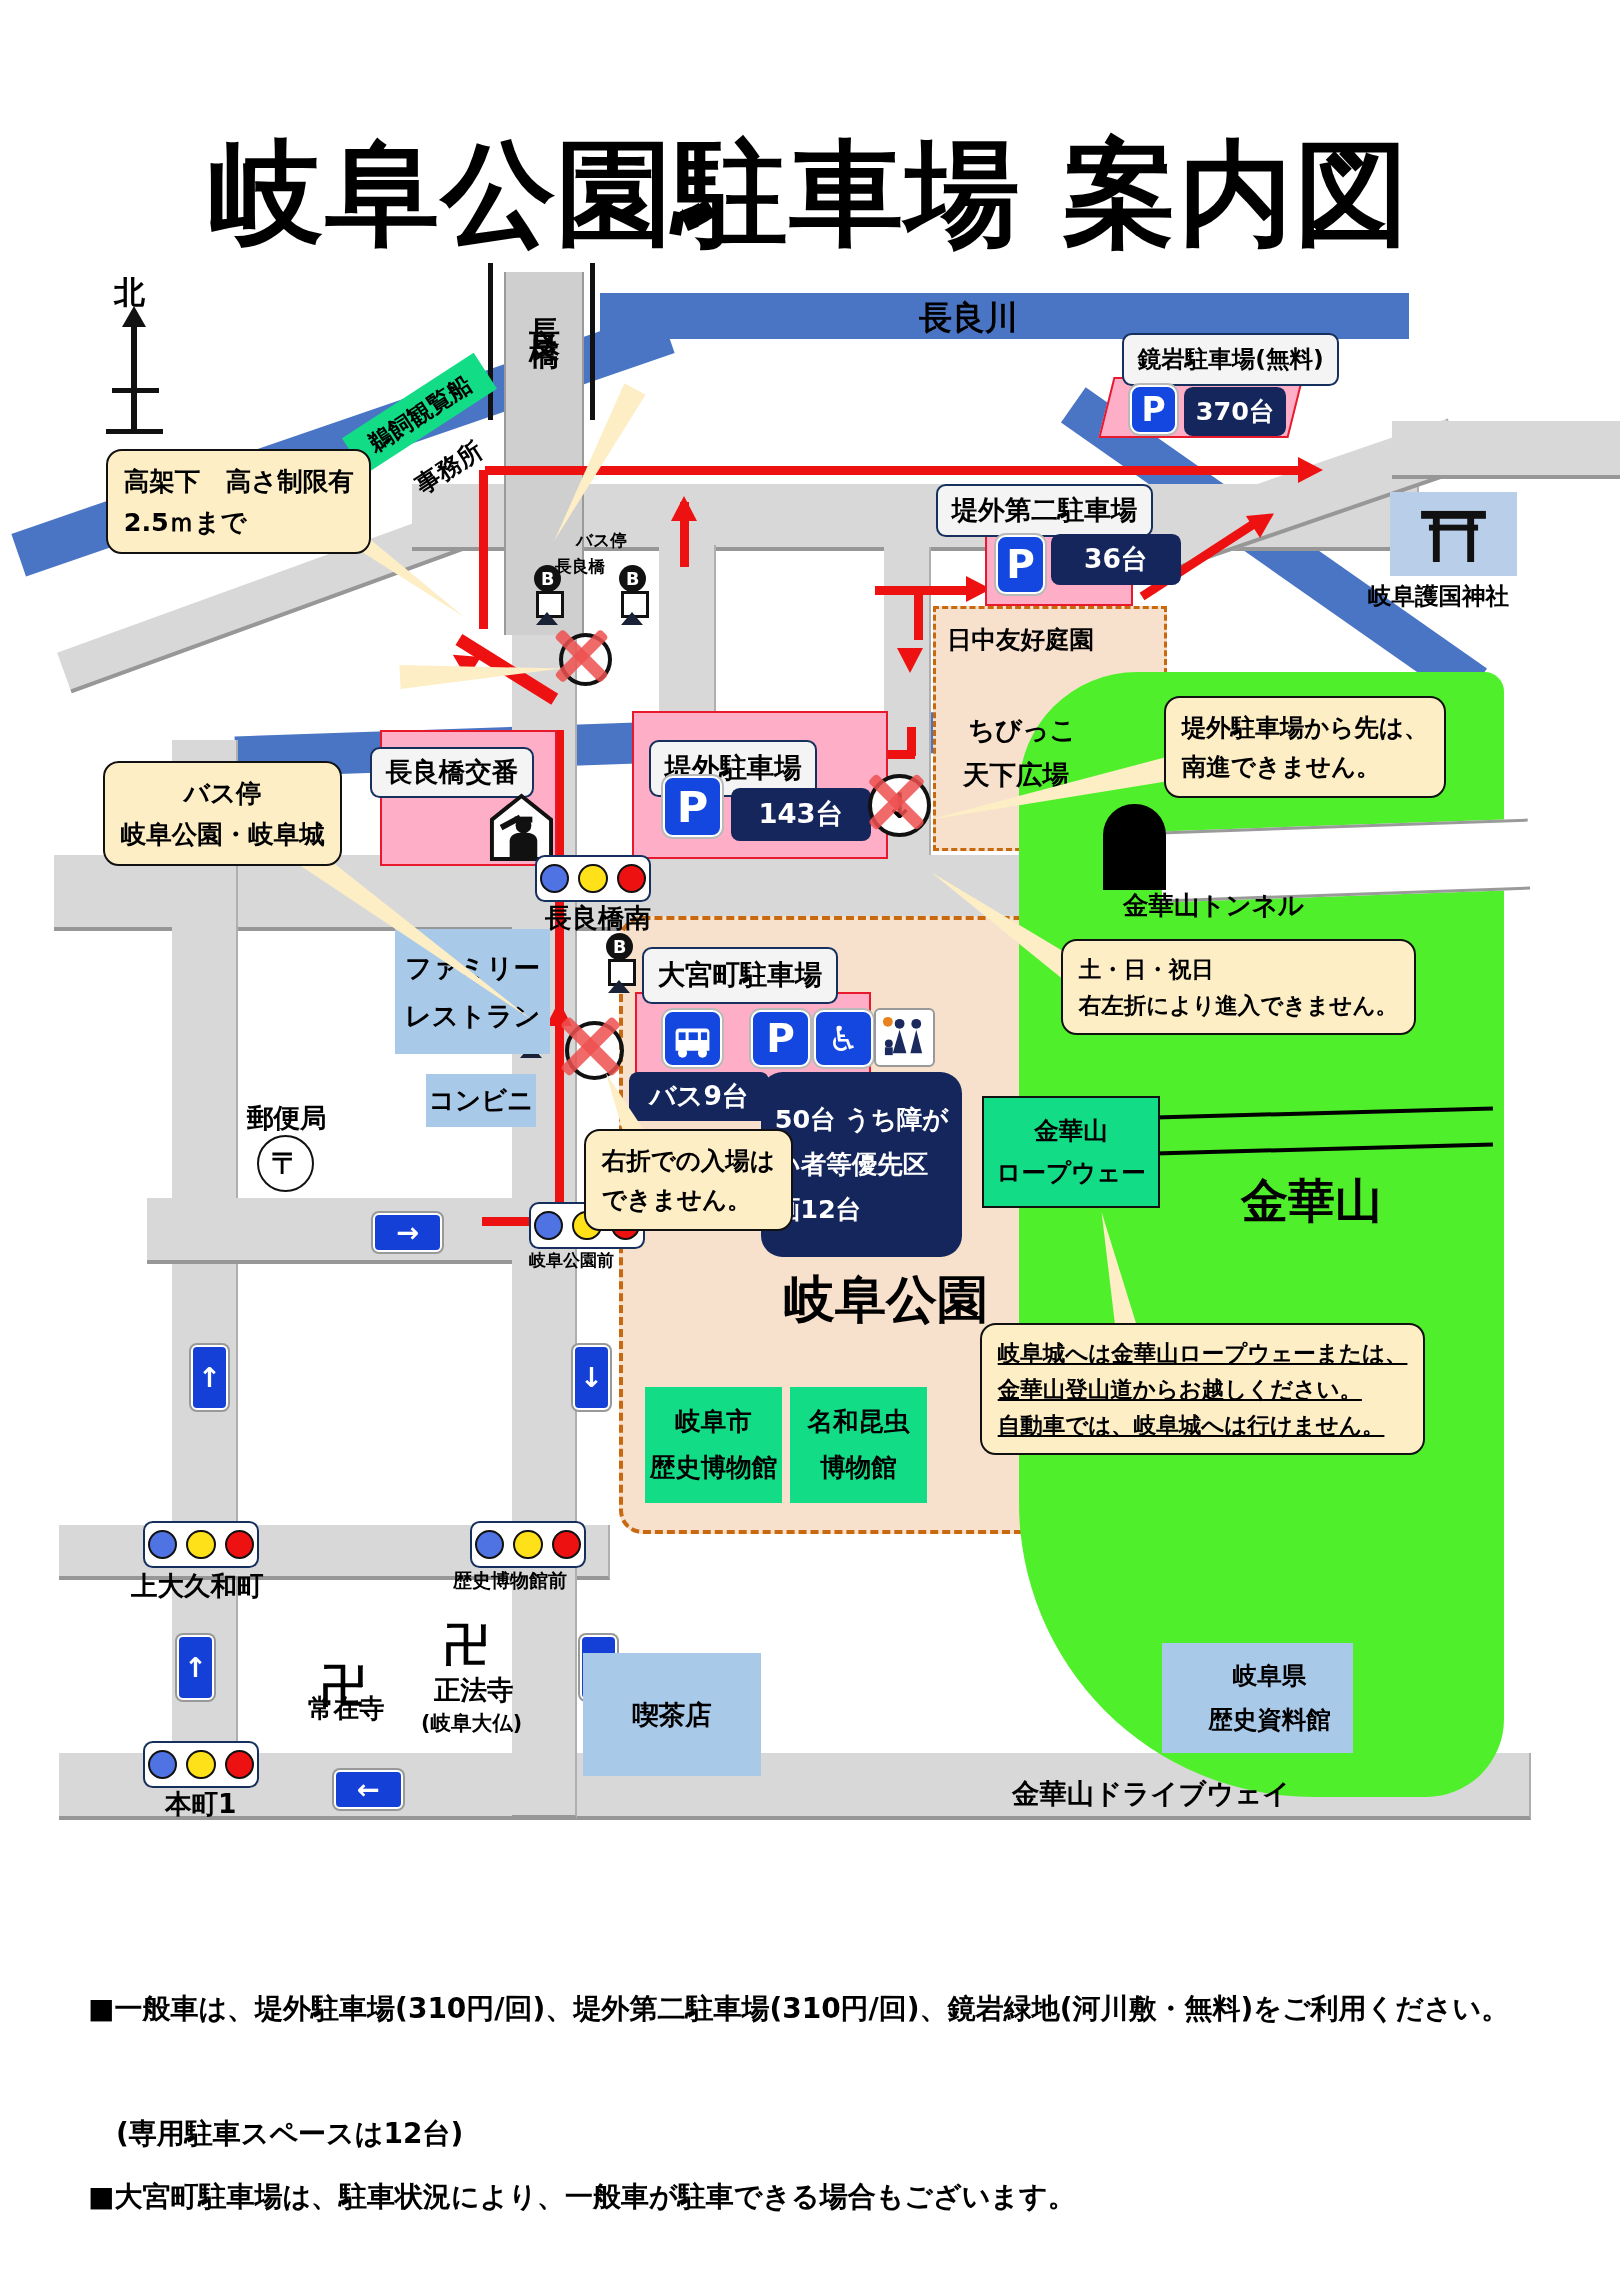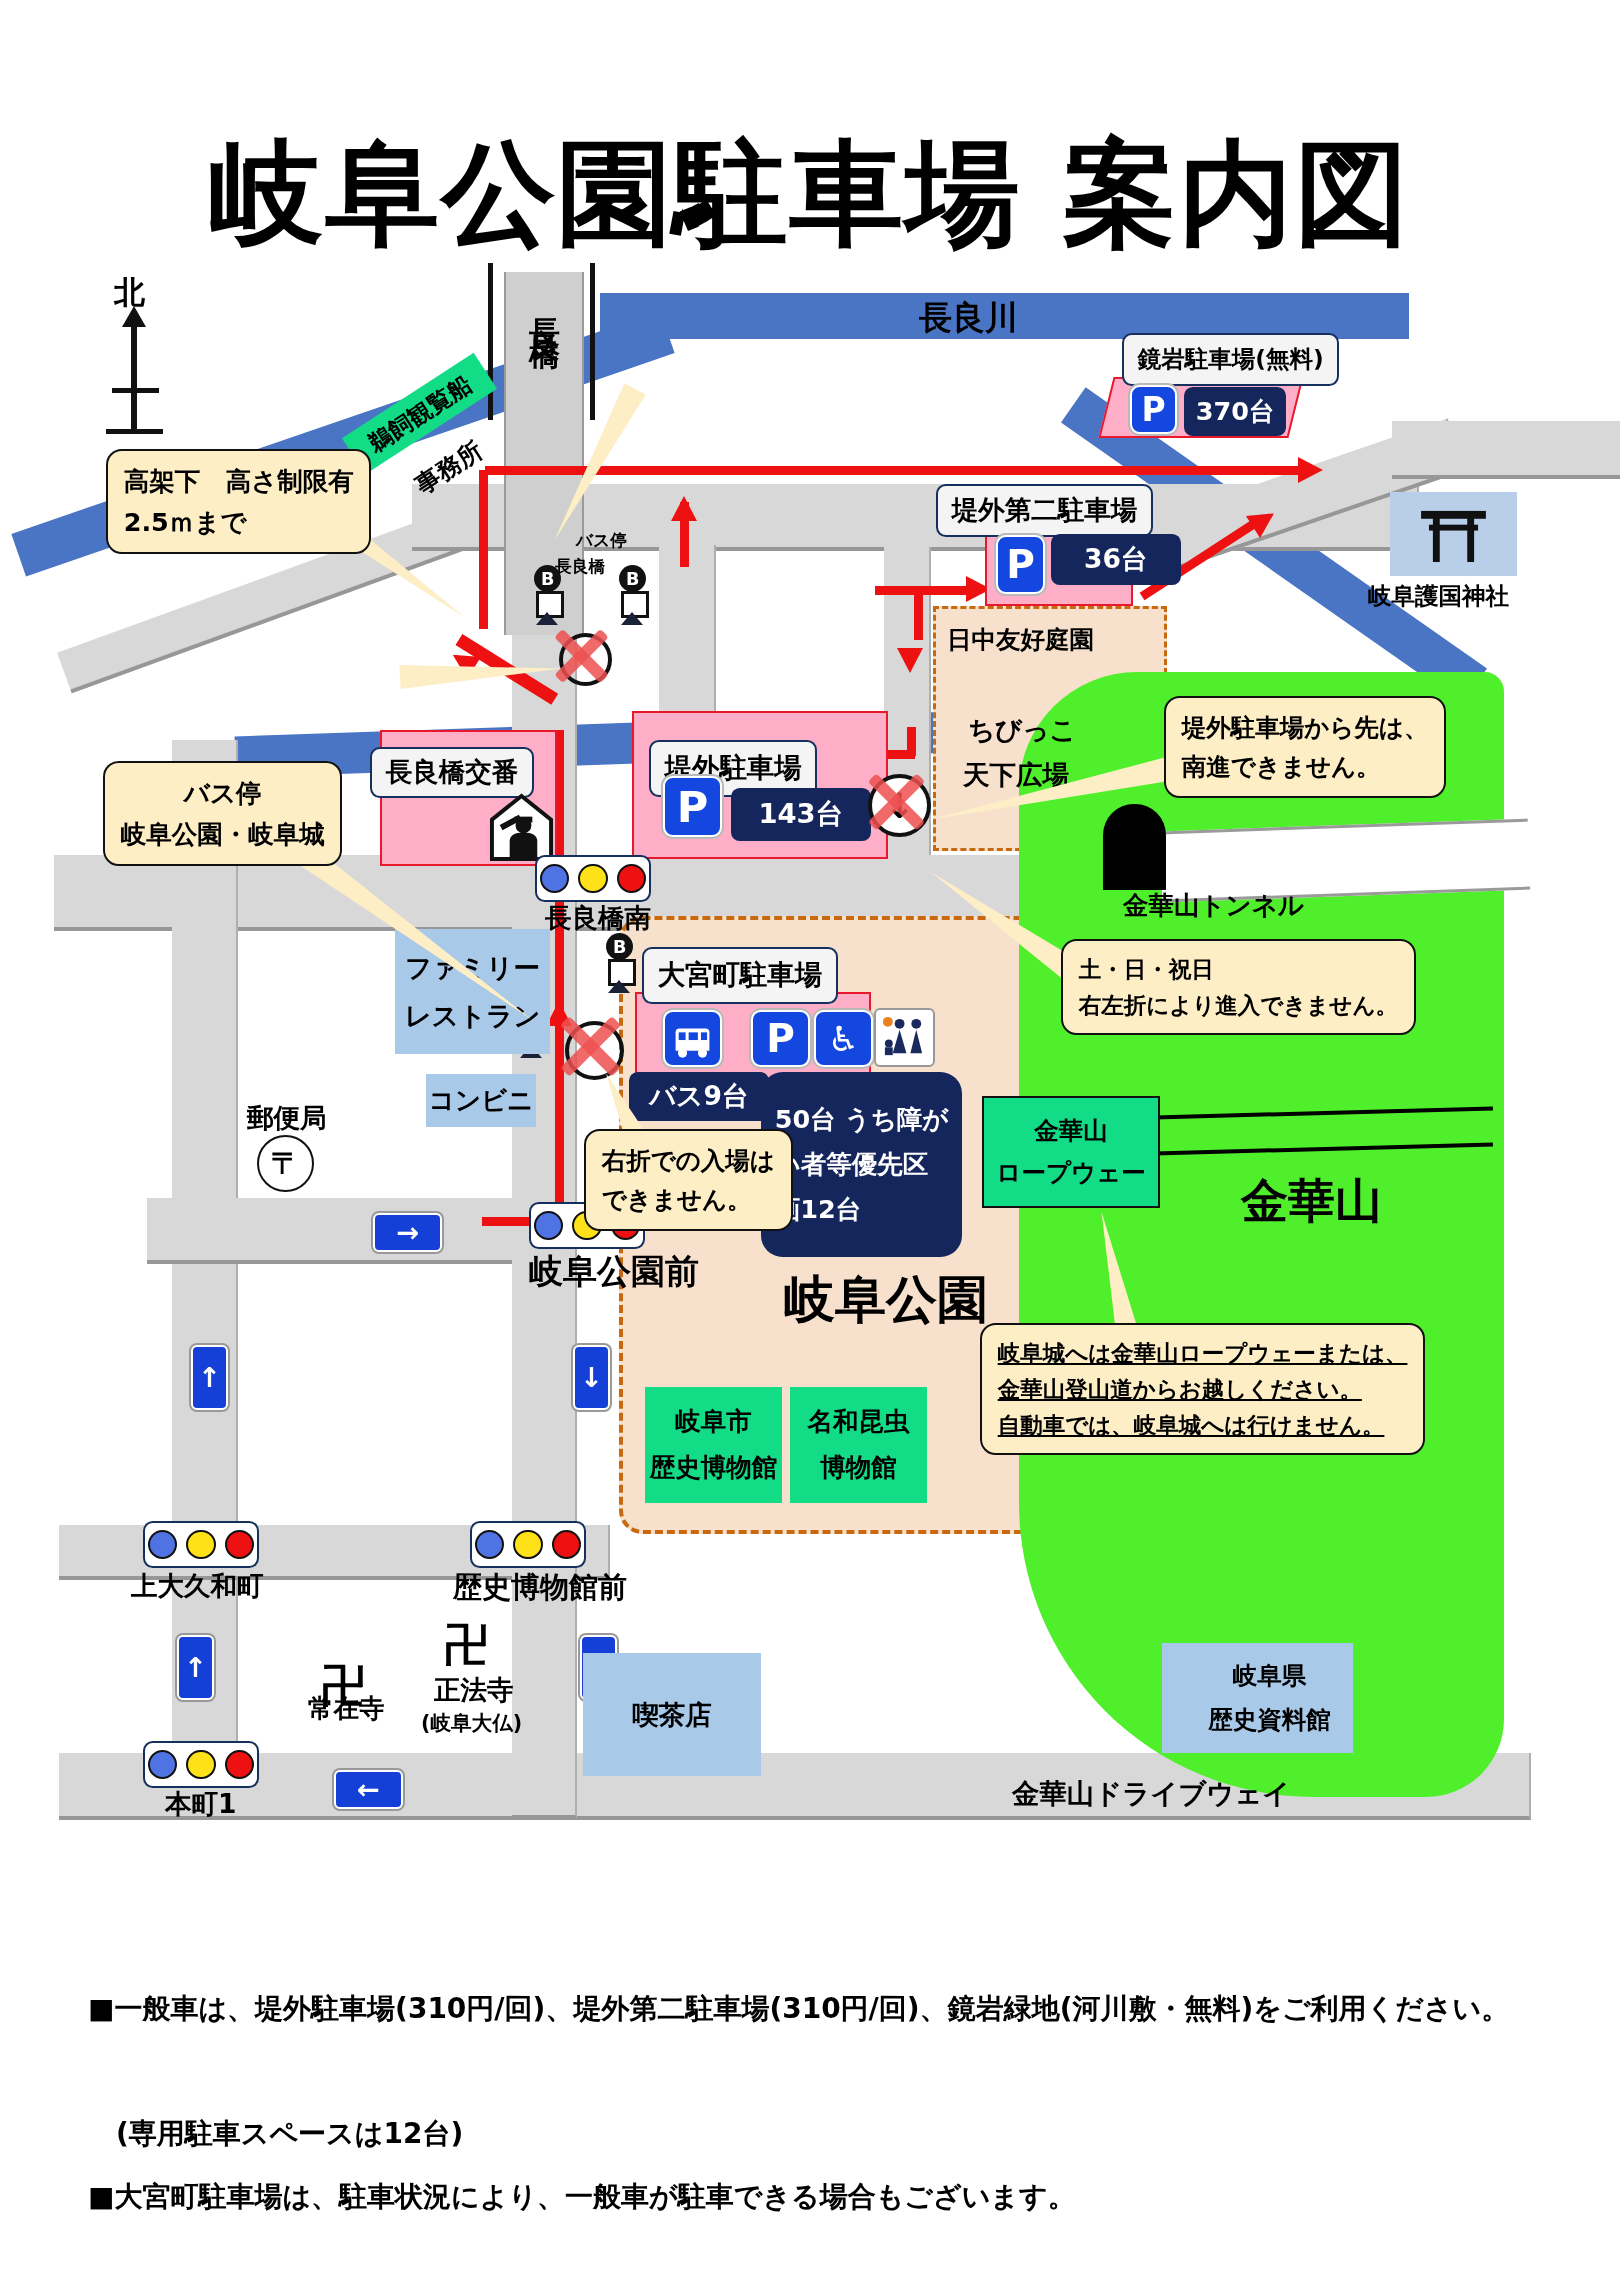--- a/index.html
+++ b/index.html
@@ -228,35 +228,35 @@
       <div class="sigdot" style="background:#ffe11a;"></div>
       <div class="sigdot" style="background:#ee1111;"></div>
   </div>
   <div class="lbl" style="left:545px;top:900px;font-size:26.5px;">長良橋南</div>
 
   <div class="signal" style="left:529px;top:1202px;width:112px;height:43px;">
     <div class="sigdot" style="background:#4f73e3;"></div>
       <div class="sigdot" style="background:#ffe11a;"></div>
       <div class="sigdot" style="background:#ee1111;"></div>
   </div>
-  <div class="lbl" style="left:529px;top:1249px;font-size:34px;">岐阜公園前</div>
+  <div class="lbl" style="left:529px;top:1249px;font-size:17px;">岐阜公園前</div>
 
   <div class="signal" style="left:143px;top:1521px;width:112px;height:43px;">
     <div class="sigdot" style="background:#4f73e3;"></div>
       <div class="sigdot" style="background:#ffe11a;"></div>
       <div class="sigdot" style="background:#ee1111;"></div>
   </div>
   <div class="lbl" style="left:131px;top:1568px;font-size:26.5px;">上大久和町</div>
 
   <div class="signal" style="left:470px;top:1521px;width:112px;height:43px;">
     <div class="sigdot" style="background:#4f73e3;"></div>
       <div class="sigdot" style="background:#ffe11a;"></div>
       <div class="sigdot" style="background:#ee1111;"></div>
   </div>
-  <div class="lbl" style="left:453px;top:1568px;font-size:29px;">歴史博物館前</div>
+  <div class="lbl" style="left:453px;top:1568px;font-size:19px;">歴史博物館前</div>
 
   <div class="signal" style="left:143px;top:1741px;width:112px;height:43px;">
     <div class="sigdot" style="background:#4f73e3;"></div>
       <div class="sigdot" style="background:#ffe11a;"></div>
       <div class="sigdot" style="background:#ee1111;"></div>
   </div>
   <div class="lbl" style="left:165px;top:1786px;font-size:26.5px;">本町1</div>
 
   <div class="oneway" style="left:373px;top:1213px;width:65px;height:35px;font-size:27.4px;">
     <span>→</span>

